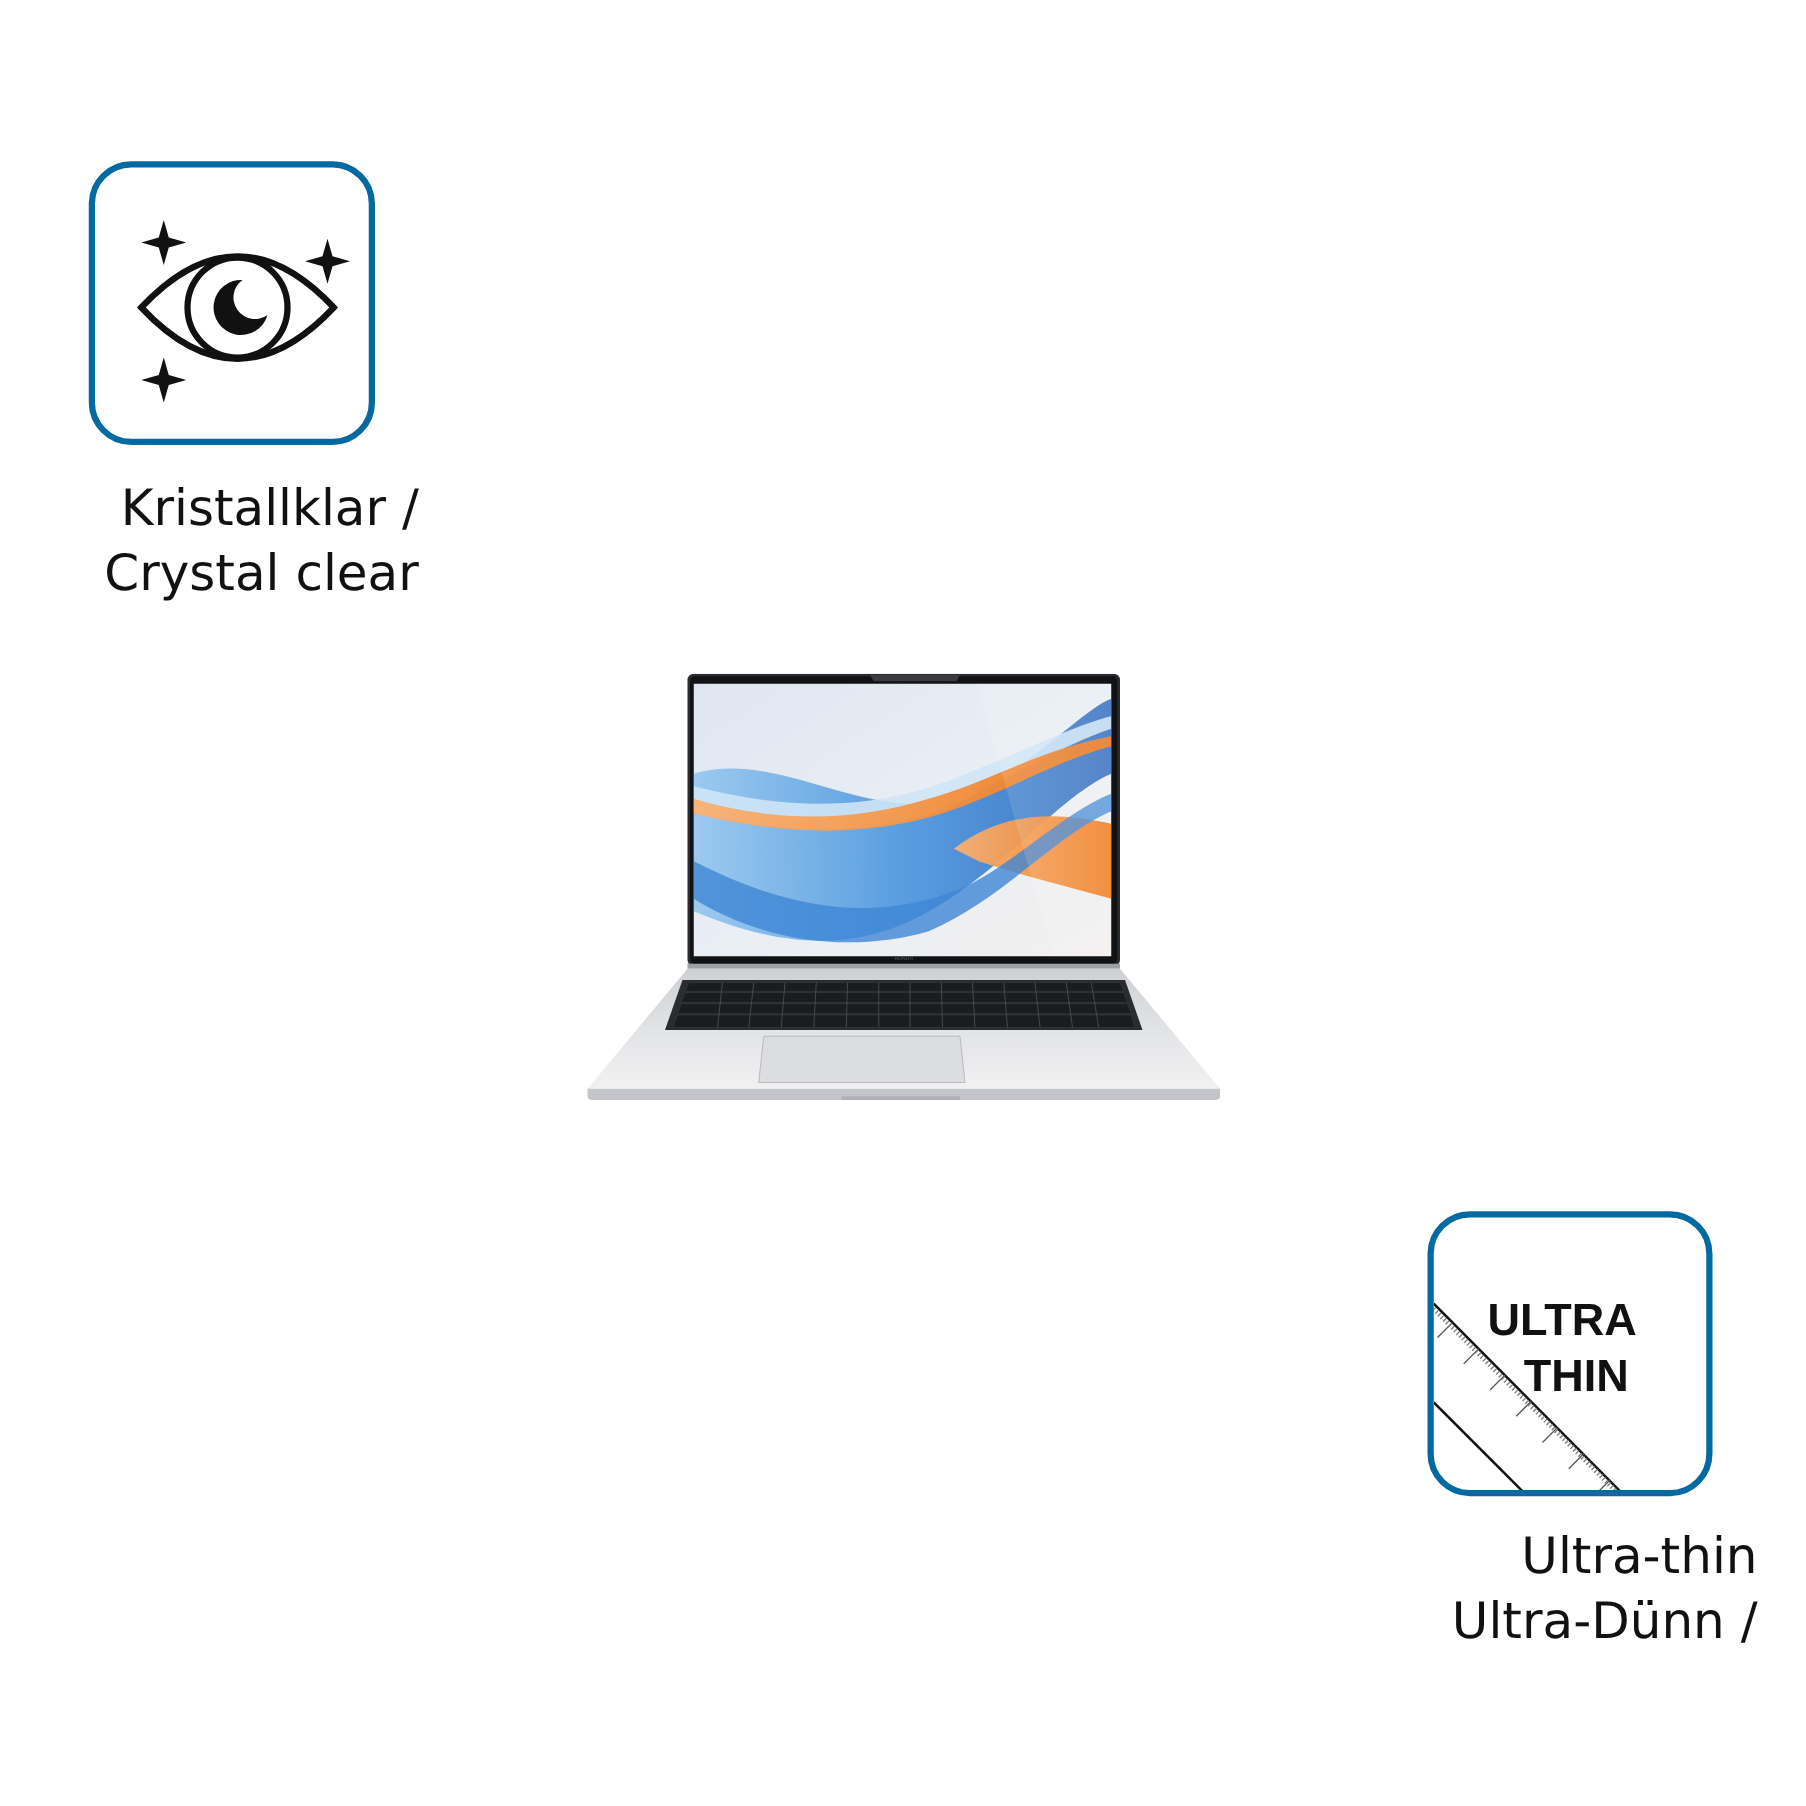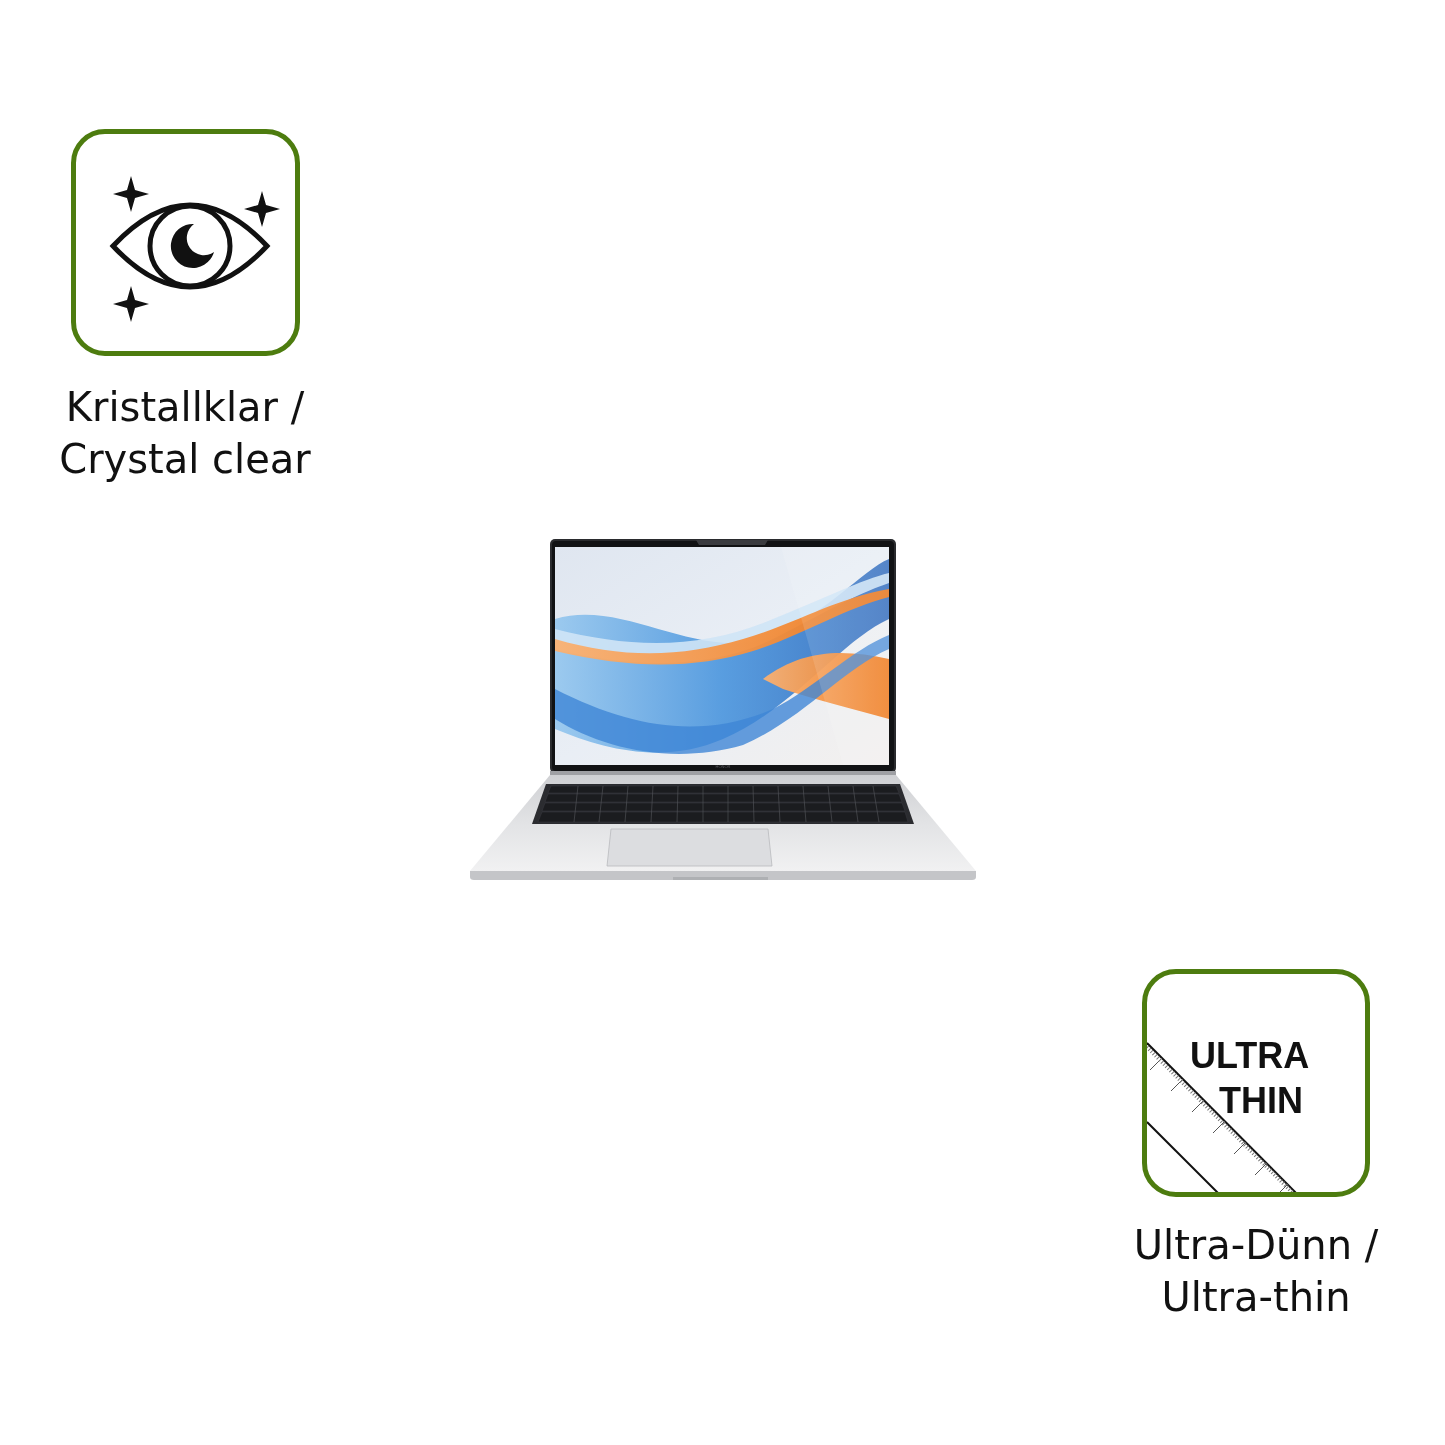--- a/index.html
+++ b/index.html
@@ -1,23 +1,23 @@
 <!DOCTYPE html>
 <html><head>
   <meta charset="utf-8">
   <style>
     html, body { margin: 0; padding: 0; background: #ffffff; }
     body { width: 1445px; height: 1445px; position: relative; overflow: hidden;
            font-family: "DejaVu Sans", "Liberation Sans", sans-serif; color: #111; }
     .feature { position: absolute; text-align: center; }
-    .icon-box { position: absolute; box-sizing: border-box; border: 5px solid #4d7c0f;
+    .icon-box { position: absolute; box-sizing: border-box; border: 5px solid #0369a1;
                 border-radius: 34px; background: #fff; overflow: hidden; }
     .caption { position: absolute; font-size: 40px; line-height: 52px; color: #111;
                text-align: center; white-space: nowrap; }
-    .caption span { display: block; }
+    .caption span { display: block; text-align: right; }
     #feat-clear .icon-box { left: 71px; top: 129px; width: 229px; height: 227px; }
     #feat-clear .caption { left: 35px; top: 381px; width: 300px; }
     #feat-thin .icon-box { left: 1142px; top: 969px; width: 228px; height: 228px; }
     #feat-thin .caption { left: 1106px; top: 1219px; width: 300px; }
     .thin-text { position: absolute; font-family: "Liberation Sans", sans-serif;
                  font-weight: bold; font-size: 36px; line-height: 44px; color: #111;
                  letter-spacing: 0px; }
     .laptop { position: absolute; left: 468px; top: 539px; width: 510px; height: 344px; }
   </style>
 </head>
@@ -140,16 +140,16 @@
         <line x1="99" y1="168" x2="87" y2="180"></line>
         <line x1="120" y1="189" x2="108" y2="201"></line>
         <line x1="141" y1="210" x2="129" y2="222"></line>
       </g>
       <line x1="0" y1="73" x2="156" y2="229" stroke="#777" stroke-width="4" stroke-dasharray="1 2"></line>
     </svg>
     <div class="thin-text" style="left:43px; top:60px;">ULTRA</div>
     <div class="thin-text" style="left:72px; top:105px;">THIN</div>
   </div>
   <div class="caption">
+    <span>Ultra-thin</span>
     <span>Ultra-Dünn /</span>
-    <span>Ultra-thin</span>
   </div>
 </div>
 
 </body></html>

